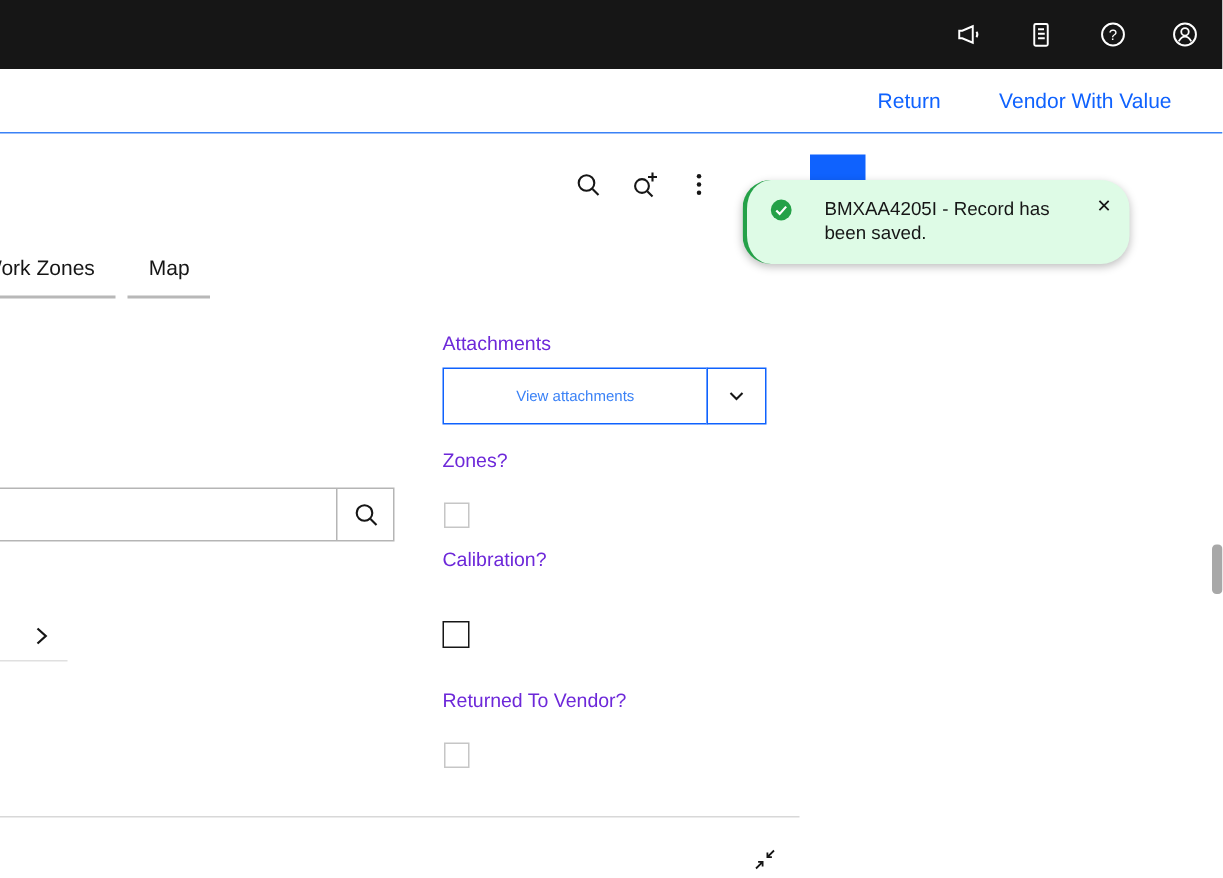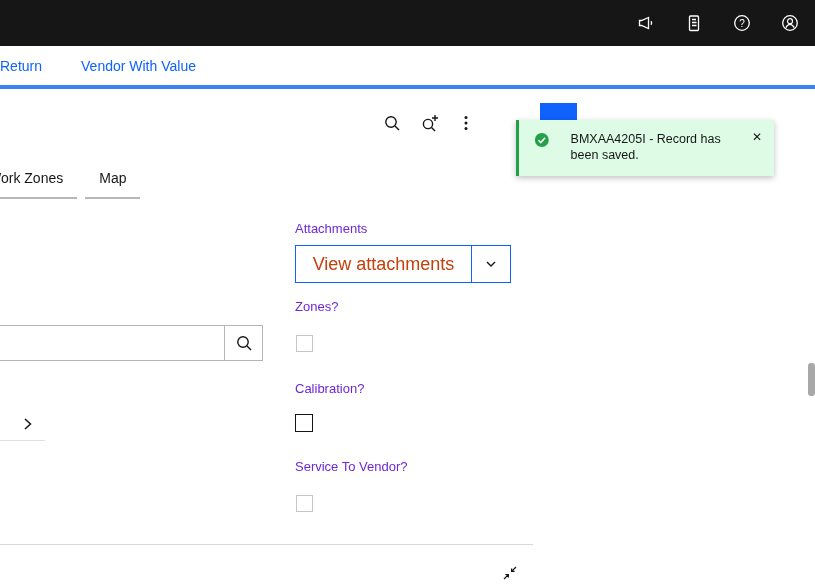--- a/index.html
+++ b/index.html
@@ -15,39 +15,39 @@
   .topbar {
     position:absolute; left:0; top:0; width:815px; height:46px;
     background:#161616; display:flex; align-items:center;
     justify-content:flex-end; gap:16px; padding-right:9px;
   }
   .topbar-btn { width:32px; height:32px; display:flex; align-items:center; justify-content:center; }
 
   
   .return-bar {
     position:absolute; left:0; top:46px; width:815px; height:43px;
-    display:flex; align-items:center; justify-content:flex-start;
-    gap:39px; padding-right:34px; border-bottom:4px solid #3b82f6; background:#fff;
+    display:flex; align-items:center; justify-content:flex-end;
+    gap:39px; padding-right:34px; border-bottom:1px solid #3b82f6; background:#fff;
   }
   .link { color:#0f62fe; font-size:14px; text-decoration:none; cursor:pointer; }
 
   
   .tool-btn { position:absolute; width:32px; height:32px; display:flex; align-items:center; justify-content:center; }
   #search-tool { left:376px; top:107px; }
   #search-plus-tool { left:414px; top:107px; }
   #kebab-tool { left:450px; top:107px; }
 
   .hidden-primary { position:absolute; left:540px; top:103px; width:37px; height:17px; background:#0f62fe; z-index:1; }
 
   
   .toast {
-    position:absolute; left:516px; top:120px; width:258px; min-height:56px;
+    position:absolute; left:495px; top:120px; width:258px; min-height:56px;
     background:#defbe6; border-left:3px solid #24a148;
     box-shadow:0 2px 6px rgba(0,0,0,0.25);
-    display:flex; align-items:flex-start; padding:11px 30px 12px 15px; z-index:5;
+    display:flex; align-items:flex-start; padding:11px 30px 12px 15px; z-index:5;border-radius:19px;
   }
   .toast-msg { font-size:12.5px; line-height:16px; margin-left:21px; width:200px; color:#161616; }
   .toast-close {
     position:absolute; right:8px; top:8px; width:18px; height:18px;
     display:flex; align-items:center; justify-content:center; font-size:12px; color:#161616;
   }
 
   
   .tabs { position:absolute; left:-26px; top:160px; display:flex; background:#fff; }
   .tab {
@@ -63,26 +63,26 @@
   .search-field input { flex:1; border:none; outline:none; font-size:14px; padding:0 10px; background:transparent; }
   .search-go { width:38px; border-left:1px solid #b5b5b5; display:flex; align-items:center; justify-content:center; }
 
   .expand-btn { position:absolute; left:10px; top:407px; width:33px; height:33px; display:flex; align-items:center; justify-content:center; }
   .expand-underline { position:absolute; left:0; top:440px; width:45px; height:1px; background:#e0e0e0; }
 
   
   .fld-label { position:absolute; font-size:13px; color:#6d28d9; }
   #attach-label { left:295px; top:221px; }
   #moved-label { left:295px; top:299px; }
-  #calib-label { left:295px; top:381px; }
+  #calib-label { left:295px; top:365px; }
   #returned-label { left:295px; top:459px; }
 
   .va-group { position:absolute; left:295px; top:245px; width:216px; height:38px; display:flex; }
   .va-main {
-    flex:1; border:1px solid #0f62fe; color:#c2410c; font-size:18px;
+    flex:1; border:1px solid #0f62fe; color:#3b82f6; font-size:10px;
     display:flex; align-items:center; justify-content:center; background:#fff;
   }
   .va-chev { width:40px; border:1px solid #0f62fe; margin-left:-1px; display:flex; align-items:center; justify-content:center; background:#fff; }
 
   .cb { position:absolute; background:#fff; }
   .cb.disabled { width:17px; height:17px; border:1px solid #c6c6c6; }
   .cb.enabled  { width:18px; height:18px; border:1.5px solid #161616; }
   #moved-cb    { left:296px; top:335px; }
   #calib-cb    { left:295px; top:414px; }
   #returned-cb { left:296px; top:495px; }
@@ -193,21 +193,21 @@
     </svg>
   </button>
 </div>
 
 <div class="fld-label" id="moved-label">Zones?</div>
 <div class="cb disabled" id="moved-cb"></div>
 
 <div class="fld-label" id="calib-label">Calibration?</div>
 <div class="cb enabled" id="calib-cb"></div>
 
-<div class="fld-label" id="returned-label">Service To Vendor?</div>
+<div class="fld-label" id="returned-label">Returned To Vendor?</div>
 <div class="cb disabled" id="returned-cb"></div>
 
 <div class="bottom-divider"></div>
 <button class="minimize-btn">
   <svg width="16" height="16" viewBox="0 0 16 16" fill="none" stroke="#161616" stroke-width="1.2">
     <path d="M14 2 L9.6 6.4 M9.6 3.4 V6.4 H12.6"></path>
     <path d="M2 14 L6.4 9.6 M6.4 12.6 V9.6 H3.4"></path>
   </svg>
 </button>
 

